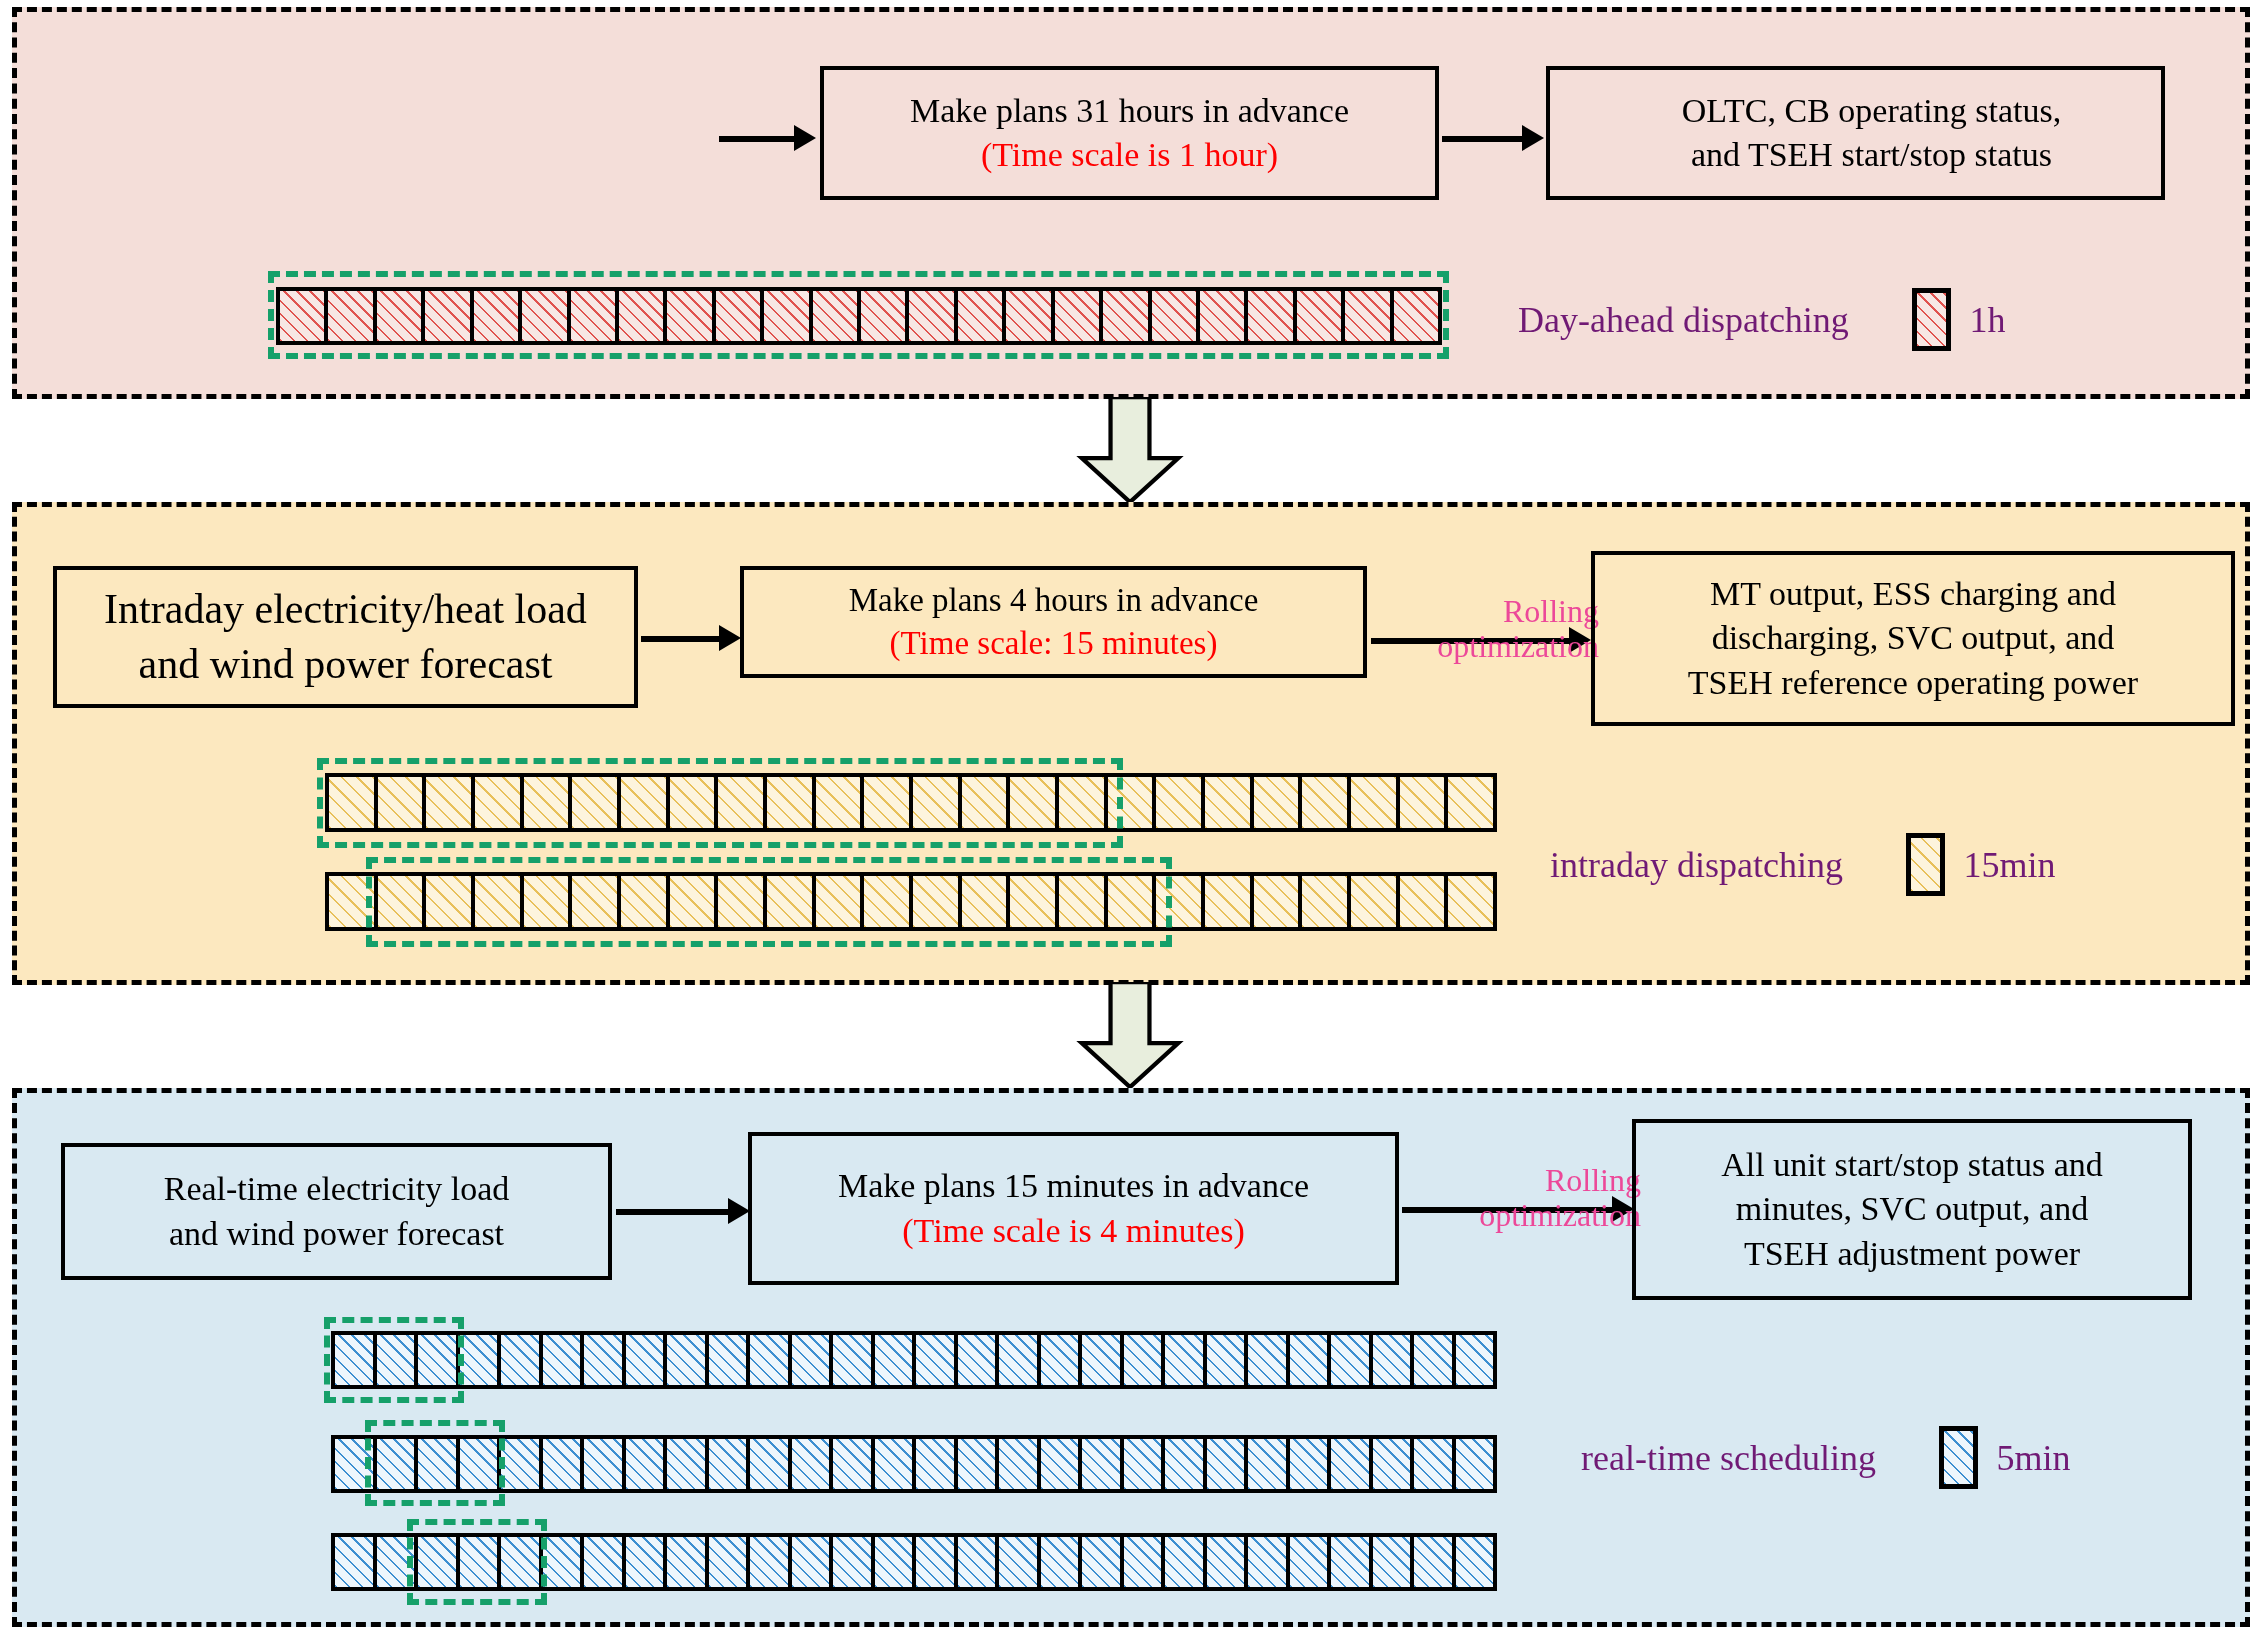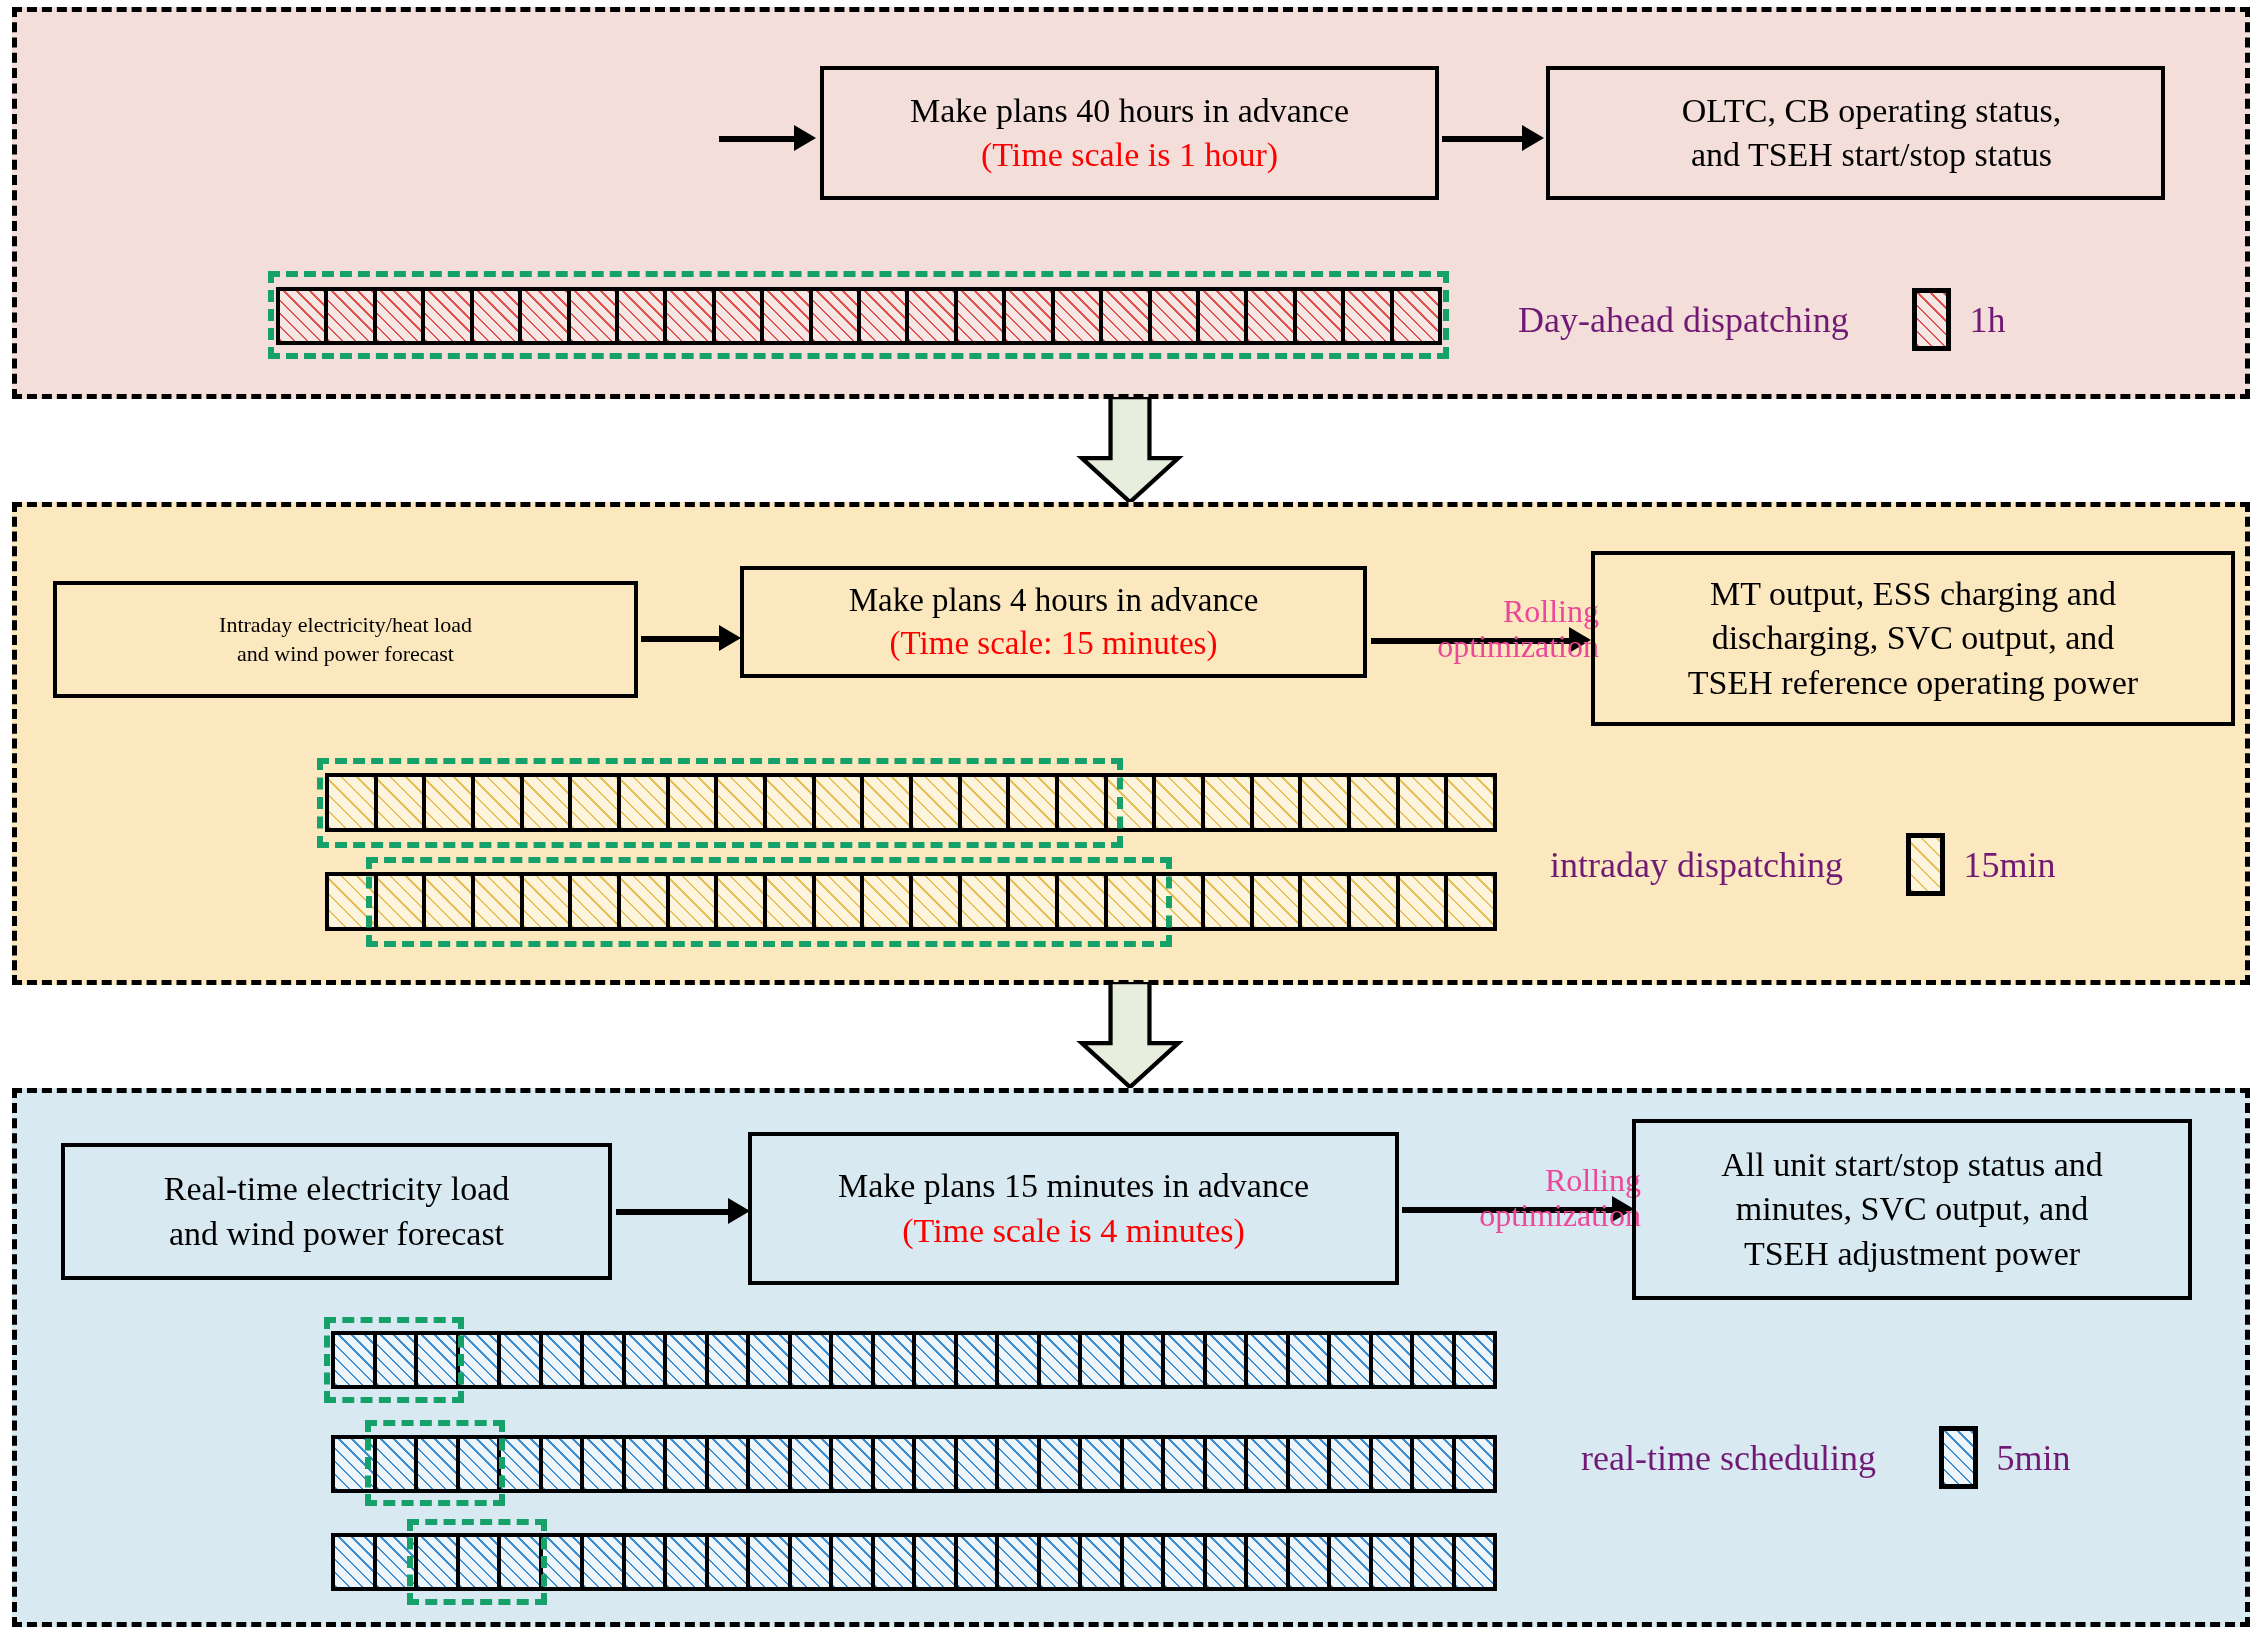--- a/index.html
+++ b/index.html
@@ -35,21 +35,21 @@
   }
   .pbox .ln{display:block;white-space:nowrap;}
   .red{color:#ff0000;}
 
   
   #box-da-1{left:124px;top:66px;width:592px;height:134px;font-size:34px;}
   #box-da-2{left:820px;top:66px;width:619px;height:134px;font-size:34px;}
   #box-da-3{left:1546px;top:66px;width:619px;height:134px;font-size:34px;padding-left:32px;}
 
   
-  #box-id-1{left:53px;top:581px;width:585px;height:117px;font-size:22px;}
+  #box-id-1{left:53px;top:566px;width:585px;height:142px;font-size:42px;}
   #box-id-2{left:740px;top:566px;width:627px;height:112px;font-size:33px;}
   #box-id-3{left:1591px;top:551px;width:644px;height:175px;font-size:34px;}
 
   
   #box-rt-1{left:61px;top:1143px;width:551px;height:137px;font-size:34px;}
   #box-rt-2{left:748px;top:1132px;width:651px;height:153px;font-size:34px;}
   #box-rt-3{left:1632px;top:1119px;width:560px;height:181px;font-size:34px;}
 
   
   .arrow{position:absolute;height:0;}
@@ -143,21 +143,21 @@
   <div class="panel" id="panel-dayahead"></div>
 
 
   <div class="arrow" style="left:719px;top:136px;width:97px;">
     <div class="shaft" style="width:78px;"></div>
     <div class="head" style="left:75px;"></div>
   </div>
 
   <div class="pbox" id="box-da-2">
     <span>
-      <span class="ln">Make plans 40 hours in advance</span>
+      <span class="ln">Make plans 31 hours in advance</span>
       <span class="ln red">(Time scale is 1 hour)</span>
     </span>
   </div>
 
   <div class="arrow" style="left:1442px;top:136px;width:103px;">
     <div class="shaft" style="width:83px;"></div>
     <div class="head" style="left:80px;"></div>
   </div>
 
   <div class="pbox" id="box-da-3">

